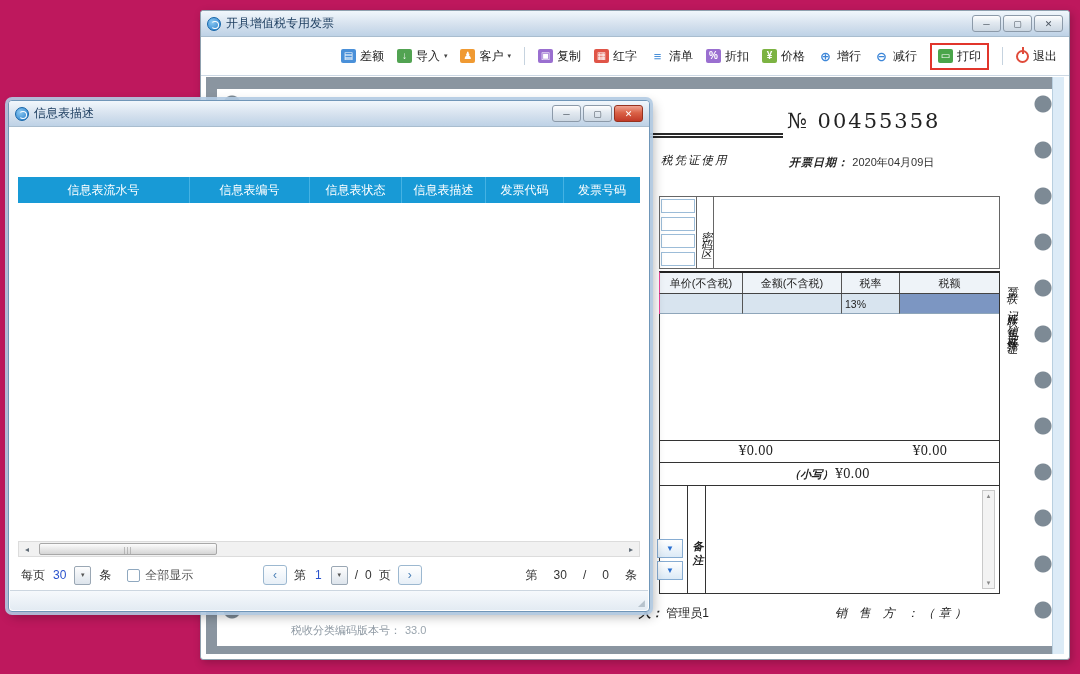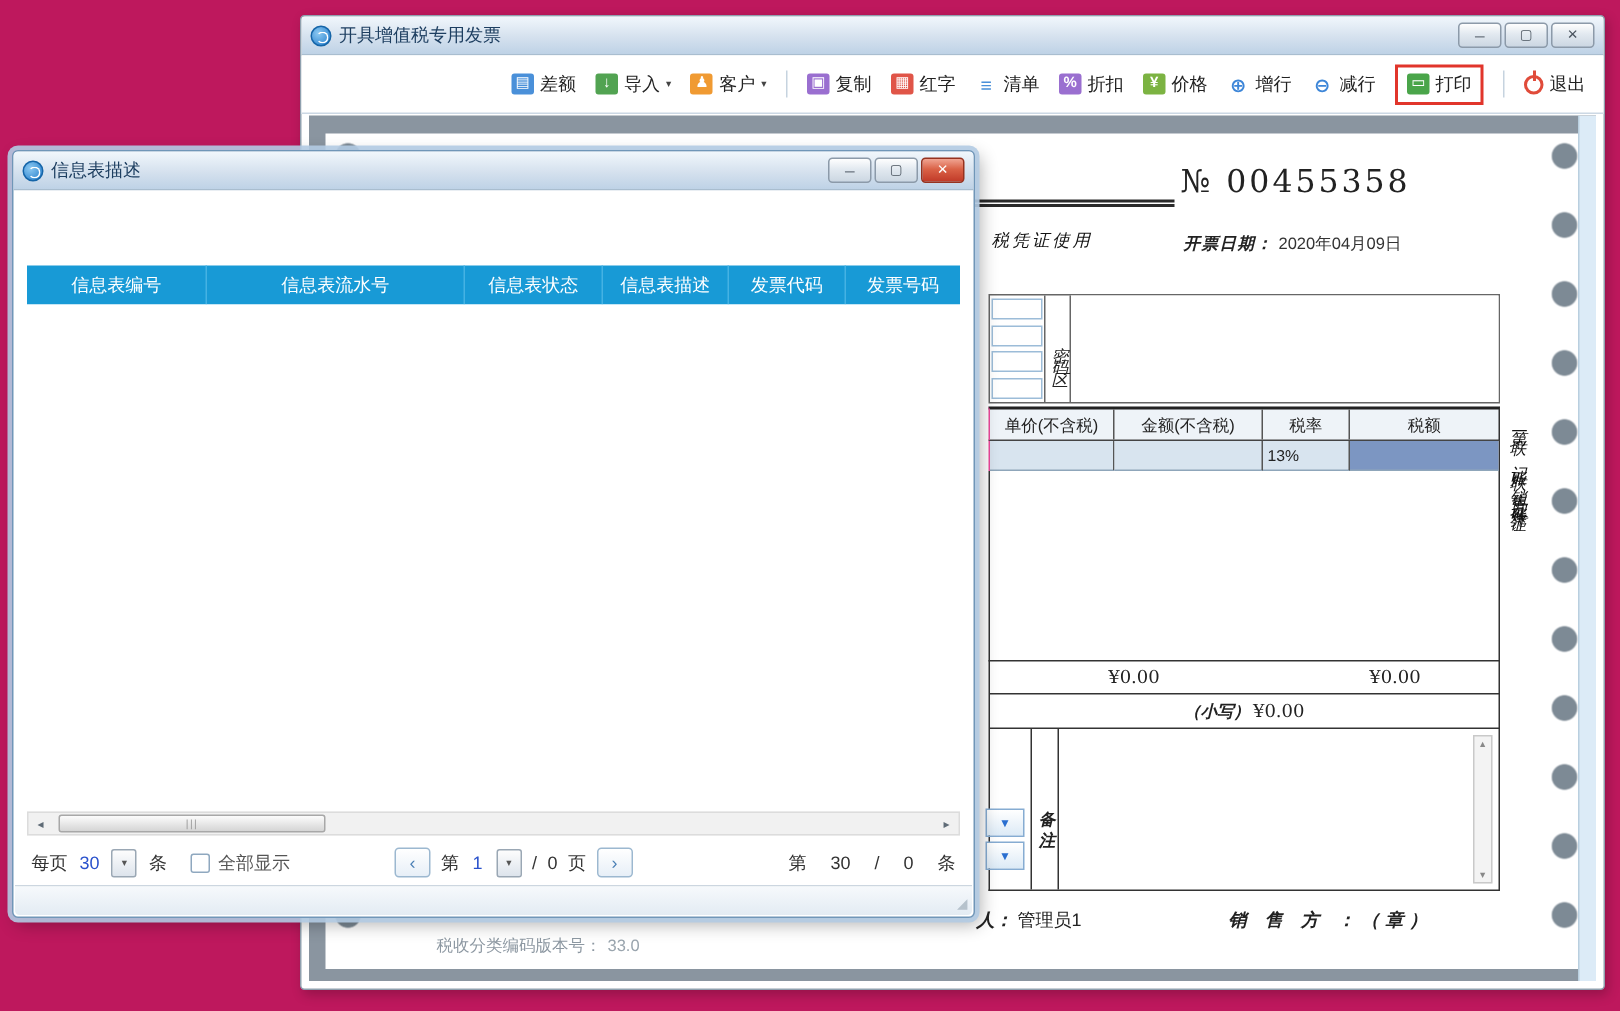--- a/index.html
+++ b/index.html
@@ -87,24 +87,24 @@
   .it-small .val{font-family:"DejaVu Serif",serif;font-size:12px}
   .remarks{height:108px;border:1px solid #333;border-top:none;display:flex;background:#fff}
   .rm-spacer{width:28px;border-right:1px solid #333}
   .rm-label{width:18px;border-right:1px solid #333;writing-mode:vertical-rl;display:flex;align-items:center;justify-content:center;
             font-size:11px;font-weight:bold;letter-spacing:14px;padding-top:10px}
   .rm-box{flex:1;position:relative}
   .rm-scroll{position:absolute;right:4px;top:4px;bottom:4px;width:13px;background:#f3f3f3;border:1px solid #c9c9c9;
              display:flex;flex-direction:column;justify-content:space-between;align-items:center;font-size:7px;color:#888;padding:1px 0}
   .page-btn{width:26px;height:19px;border:1px solid #86acd2;background:linear-gradient(#fff,#dceaf6);
             display:flex;align-items:center;justify-content:center;font-size:8px;color:#2a6fd0;cursor:pointer}
-  .inv-footer-left{left:434px;top:516px;white-space:nowrap}
+  .inv-footer-left{left:422px;top:516px;white-space:nowrap}
   .inv-footer-left .lbl{font-size:12px;font-weight:bold}
   .inv-footer-left .val{font-family:"Liberation Sans",sans-serif;font-style:normal;font-size:12px}
-  .inv-footer-right{left:602px;top:516px;font-weight:bold;font-size:12px;letter-spacing:4px;white-space:nowrap}
+  .inv-footer-right{left:618px;top:516px;font-weight:normal;font-size:12px;letter-spacing:4px;white-space:nowrap}
   .copy-label{left:786px;top:190px;height:280px;writing-mode:vertical-rl;font-size:11px;letter-spacing:3px;color:#111}
   .version-line{left:74px;top:534px;color:#8d98a2;font-size:11px}
   .version-line .v{color:#9aa5ae;margin-left:4px}
 
   
   .d-toolbar{height:40px;display:flex;align-items:center;justify-content:flex-end;gap:16px;padding:0 8px;font-size:12px;color:#222;background:#fff}
   .search-icon{width:13px;height:13px;position:relative;display:inline-block}
   .search-icon::before{content:"";position:absolute;left:0;top:0;width:8px;height:8px;border:2px solid #3a7bd5;border-radius:50%}
   .search-icon::after{content:"";position:absolute;right:0;bottom:1px;width:6px;height:2px;background:#3a7bd5;transform:rotate(45deg)}
   .download-icon{color:#8a5fd0;font-weight:bold;border-bottom:2px solid #8a5fd0;font-size:11px;line-height:11px;padding:0 1px}
@@ -295,22 +295,22 @@
       <span class="title-text">信息表描述</span>
       <span class="win-controls">
         <span class="wc">─</span>
         <span class="wc">▢</span>
         <span class="wc wc-close-red">✕</span>
       </span>
     </div>
 
 
     <div class="d-grid-head">
+      <span class="gh-cell g1">信息表流水号</span>
       <span class="gh-cell g2">信息表编号</span>
-      <span class="gh-cell g1">信息表流水号</span>
       <span class="gh-cell g3">信息表状态</span>
       <span class="gh-cell g4">信息表描述</span>
       <span class="gh-cell g5">发票代码</span>
       <span class="gh-cell g6">发票号码</span>
     </div>
 
     <div class="d-body"></div>
 
     <div class="d-hscroll">
       <span class="hs-arrow">◂</span>

